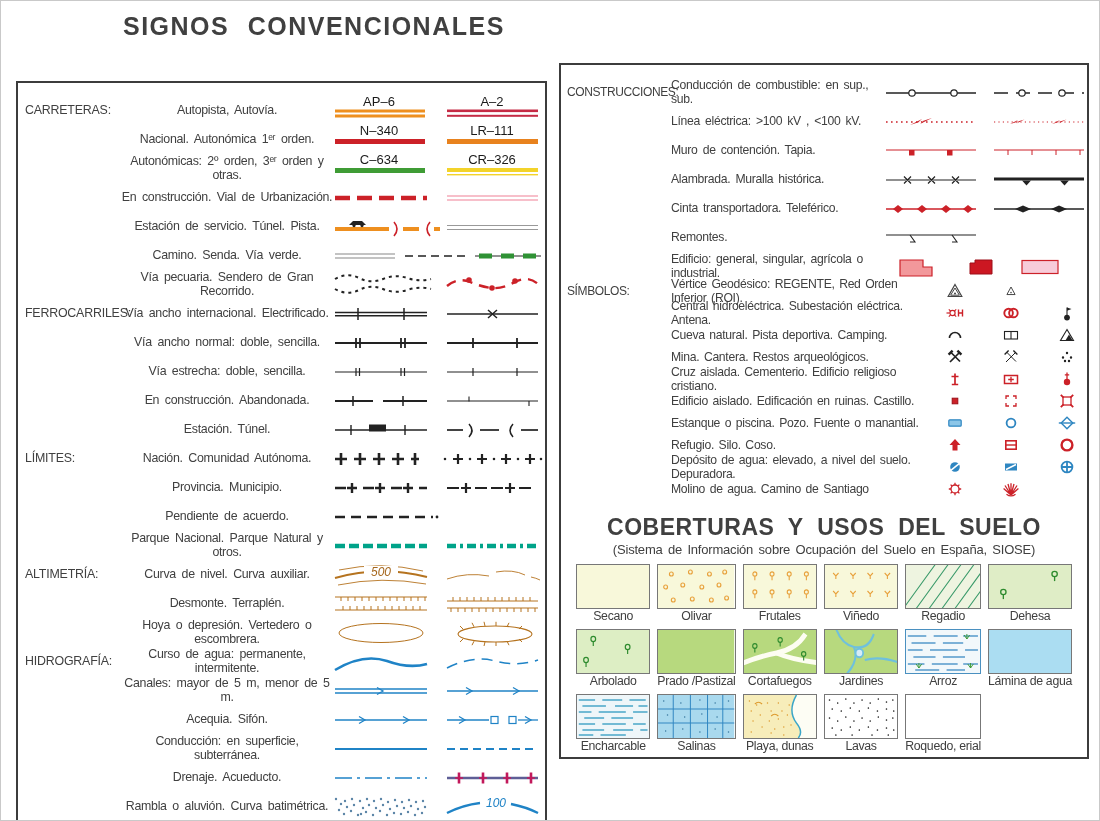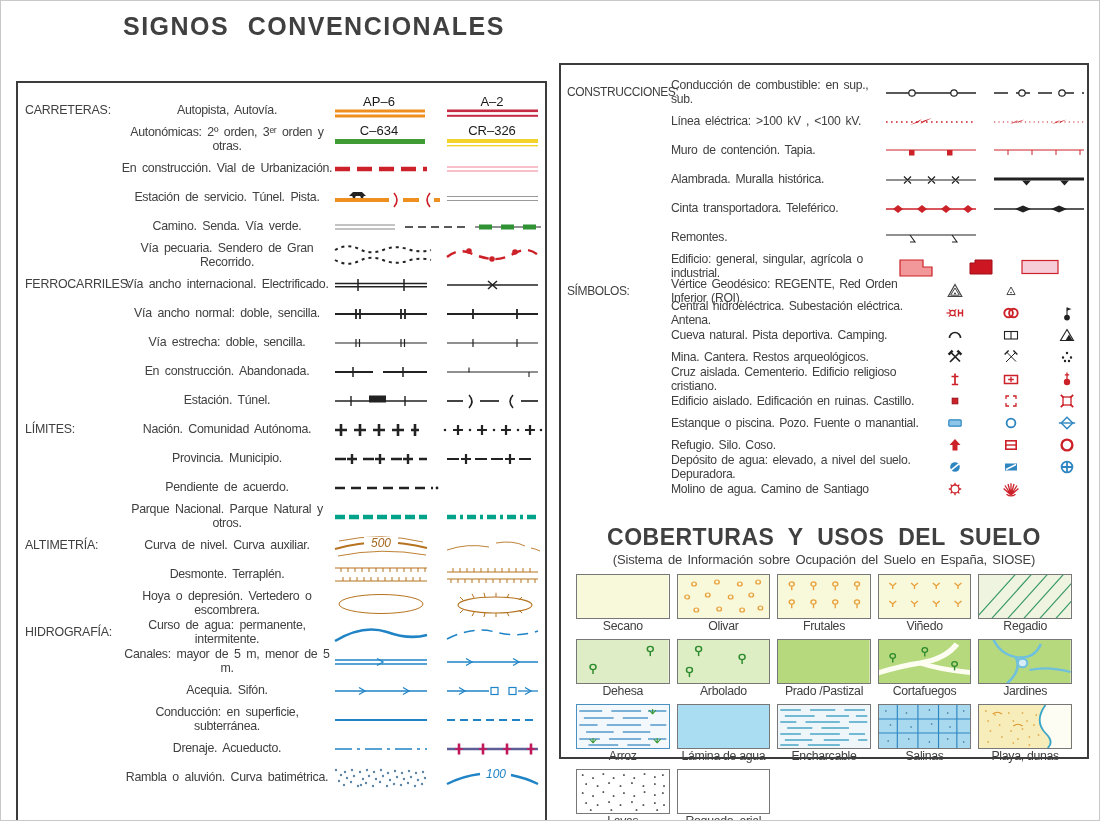--- a/index.html
+++ b/index.html
@@ -14,23 +14,23 @@
   .srow{height:22px;display:flex;align-items:center;}
   .cat{flex:none;width:96px;padding-left:7px;font-size:12.4px;letter-spacing:-0.2px;}
   .lrow .lbl{flex:none;width:212px;font-size:12.4px;letter-spacing:-0.3px;word-spacing:2.5px;text-align:center;}
   .lrow .sym{flex:1;height:28px;}
   .crow .cat,.srow .cat{width:104px;padding-left:6px;font-size:12px;letter-spacing:-0.4px;}
   .crow .lbl{flex:none;width:213px;font-size:12.2px;letter-spacing:-0.3px;word-spacing:2px;}
   .crow .sym{flex:1;height:28px;}
   .srow .lbl{flex:none;width:256px;font-size:12.2px;letter-spacing:-0.3px;word-spacing:1.5px;}
   .srow .icons{flex:1;display:flex;}
   .srow .slot{width:56px;height:20px;display:flex;align-items:center;justify-content:center;}
-  .cob-title{text-align:center;font-size:23px;font-weight:bold;letter-spacing:0.5px;word-spacing:7px;margin-top:24px;}
+  .cob-title{text-align:center;font-size:23px;font-weight:bold;letter-spacing:0.5px;word-spacing:7px;margin-top:14px;}
   .cob-sub{text-align:center;font-size:13px;letter-spacing:-0.2px;word-spacing:2px;margin:1px 0 7px;}
-  .grid{display:grid;grid-template-columns:repeat(5,1fr);gap:4px 7px;padding:0 15px;}
+  .grid{display:grid;grid-template-columns:repeat(6,1fr);gap:4px 7px;padding:0 15px;}
   .cell .sw{height:45px;border:1px solid #777;box-sizing:border-box;overflow:hidden;}
   .cell .sw svg{display:block;}
   .cell .cap{text-align:center;font-size:12.3px;letter-spacing:-0.3px;height:16px;line-height:15px;white-space:nowrap;}
   .tagtxt{font-size:13px;text-anchor:middle;fill:#1a1a1a;}
   svg{overflow:visible;}
 </style>
 </head>
 <body>
 
 <div class="canvas">
@@ -44,20 +44,30 @@
       <div class="sym"><svg width="212" height="28" viewBox="0 0 212 28">
         <text class="tagtxt" x="46" y="10">AP–6</text>
         <rect x="2" y="13.5" width="90" height="3" fill="#ee8f1f"></rect>
             <rect x="2" y="18.5" width="90" height="3" fill="#ee8f1f"></rect>
         <text class="tagtxt" x="159" y="10">A–2</text>
         <rect x="114" y="13.5" width="91" height="2.6" fill="#c52b45"></rect>
             <rect x="114" y="18.8" width="91" height="2" fill="#c52b45"></rect>
       </svg></div>
     </div>
 
+    <div class="lrow">
+      <div class="cat"></div>
+      <div class="lbl">Nacional. Autonómica 1ᵉʳ orden.</div>
+      <div class="sym"><svg width="212" height="28" viewBox="0 0 212 28">
+        <text class="tagtxt" x="46" y="10">N–340</text>
+        <rect x="2" y="14" width="90" height="5" fill="#cc2128"></rect>
+        <text class="tagtxt" x="159" y="10">LR–111</text>
+        <rect x="114" y="14" width="91" height="5" fill="#e8821e"></rect>
+      </svg></div>
+    </div>
 
     <div class="lrow">
       <div class="cat"></div>
       <div class="lbl">Autonómicas: 2º orden, 3ᵉʳ orden y otras.</div>
       <div class="sym"><svg width="212" height="28" viewBox="0 0 212 28">
         <text class="tagtxt" x="46" y="10">C–634</text>
         <rect x="2" y="14" width="90" height="5" fill="#3f9c35"></rect>
         <text class="tagtxt" x="159" y="10">CR–326</text>
         <rect x="114" y="14" width="91" height="4" fill="#f3d32a"></rect>
             <rect x="114" y="20" width="91" height="1.4" fill="#f3d32a"></rect>

